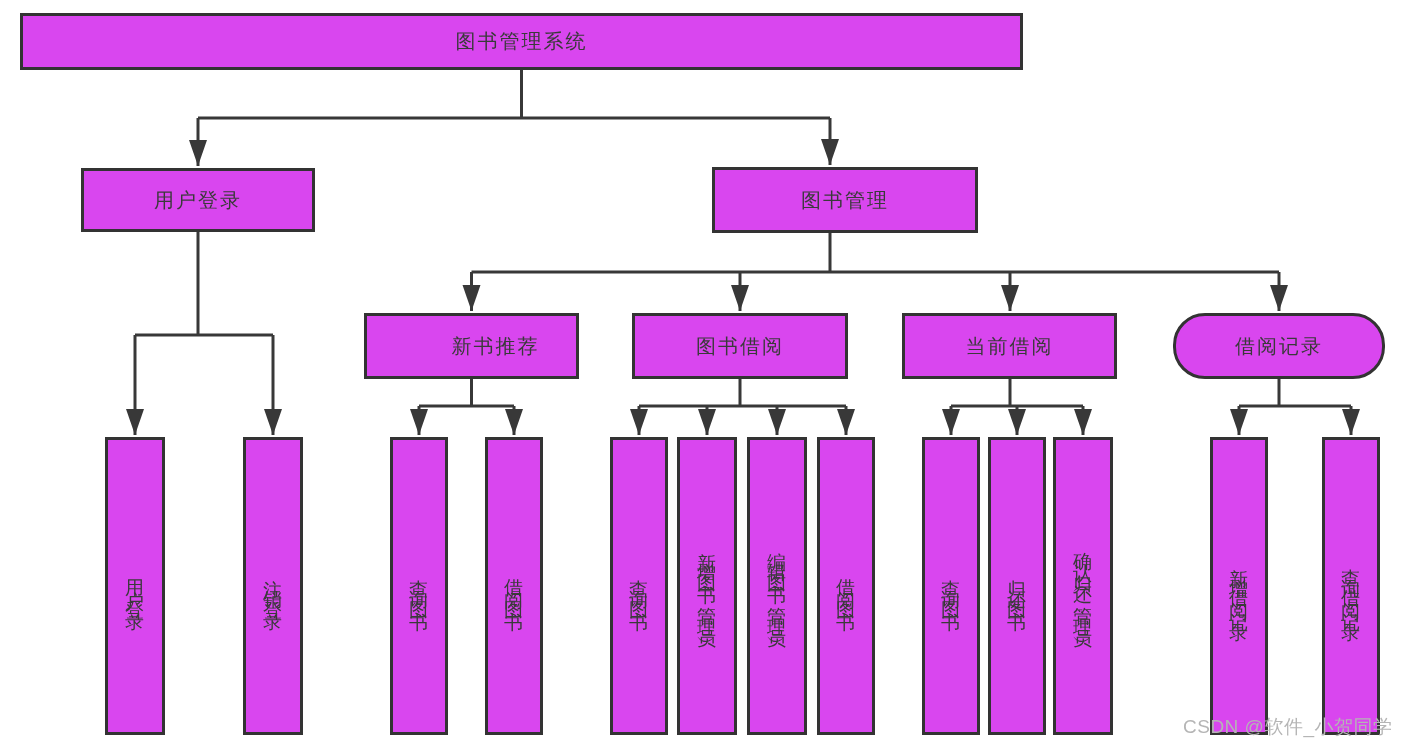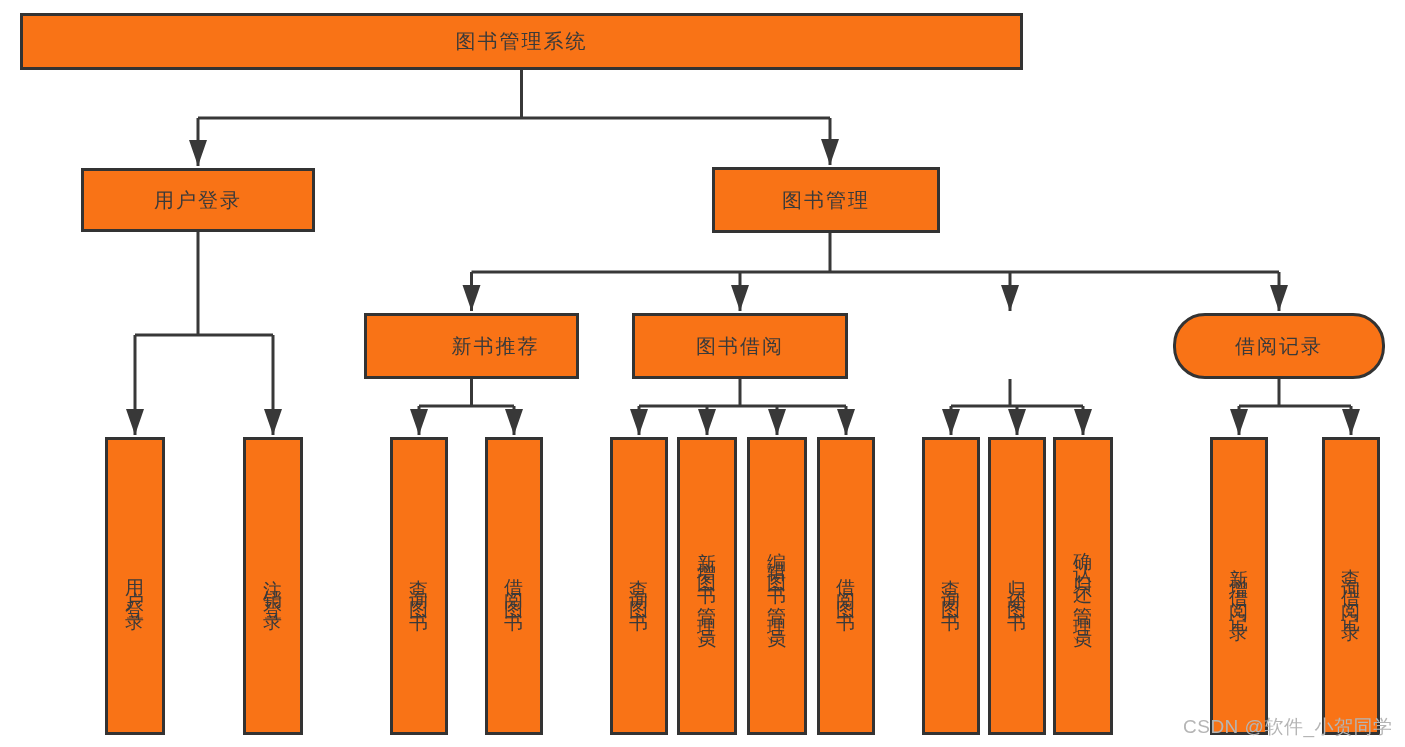--- a/index.html
+++ b/index.html
@@ -20,21 +20,21 @@
     width: 1405px;
     height: 747px;
   }
   .connector-layer {
     position: absolute;
     left: 0; top: 0;
     z-index: 0;
   }
   .node {
     position: absolute;
-    background: #f97316;
+    background: #d946ef;
     border: 3px solid #333333;
     box-sizing: border-box;
     display: flex;
     align-items: center;
     justify-content: center;
     color: #3a3a3a;
     z-index: 1;
   }
   .node.h span {
     font-size: 20px;
@@ -107,29 +107,32 @@
     </g>
   </svg>
 
   <div class="node h" style="left:20px; top:13px; width:1003px; height:57px;">
     <span>图书管理系统</span>
   </div>
 
   <div class="node h" style="left:81px; top:168px; width:234px; height:64px;">
     <span>用户登录</span>
   </div>
-  <div class="node h" style="left:712px; top:167px; width:228px; height:66px;">
+  <div class="node h" style="left:712px; top:167px; width:266px; height:66px;">
     <span>图书管理</span>
   </div>
 
   <div class="node h" style="left:364px; top:313px; width:215px; height:66px;padding-left:48px;">
     <span>新书推荐</span>
   </div>
   <div class="node h" style="left:632px; top:313px; width:216px; height:66px;text-align:center;">
     <span>图书借阅</span>
+  </div>
+  <div class="node h" style="left:902px; top:313px; width:215px; height:66px;">
+    <span>当前借阅</span>
   </div>
   <div class="node h" style="left:1173px; top:313px; width:212px; height:66px;border-radius:32px;">
     <span>借阅记录</span>
   </div>
 
   <div class="node v" style="left:105px; top:437px; width:60px; height:298px;">
     <span>用户登录</span>
   </div>
   <div class="node v" style="left:243px; top:437px; width:60px; height:298px;">
     <span>注销登录</span>

